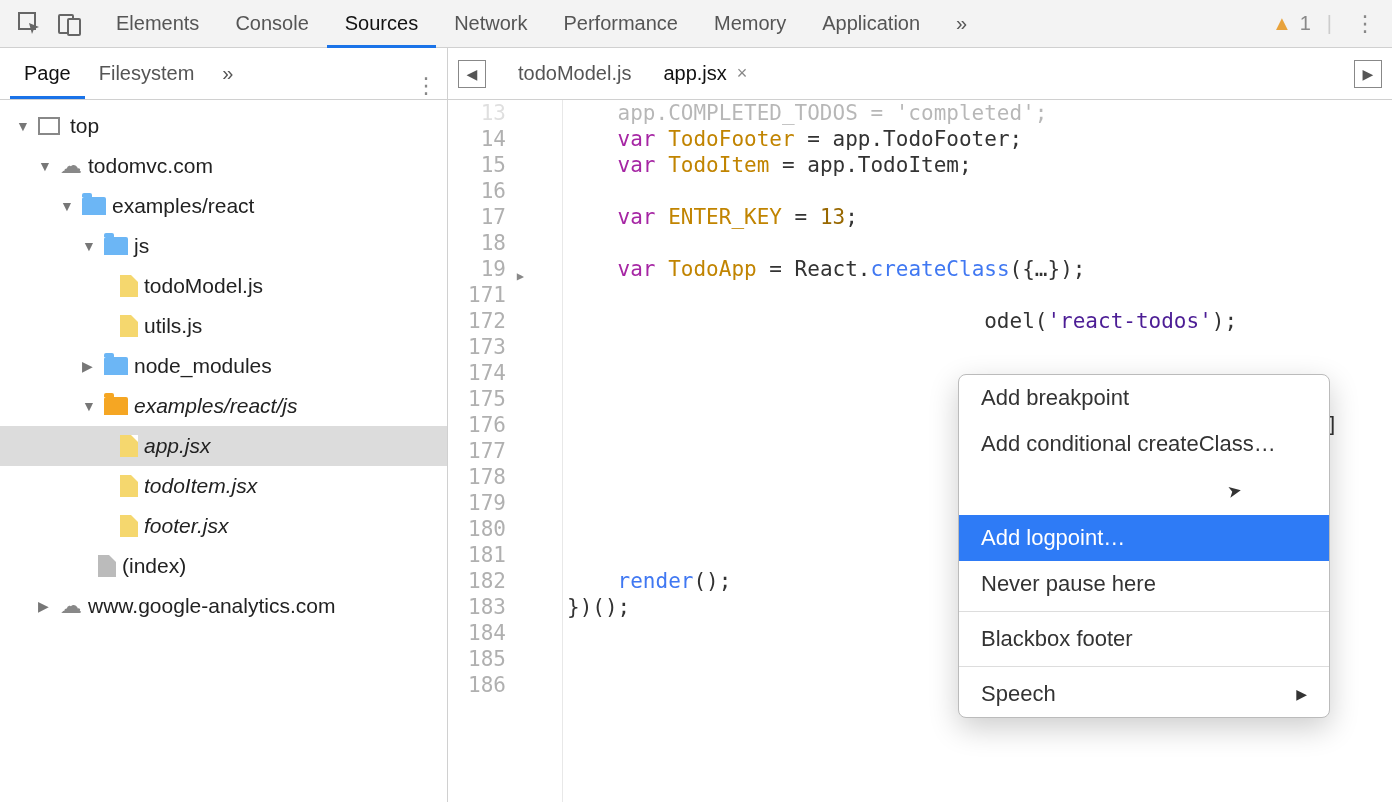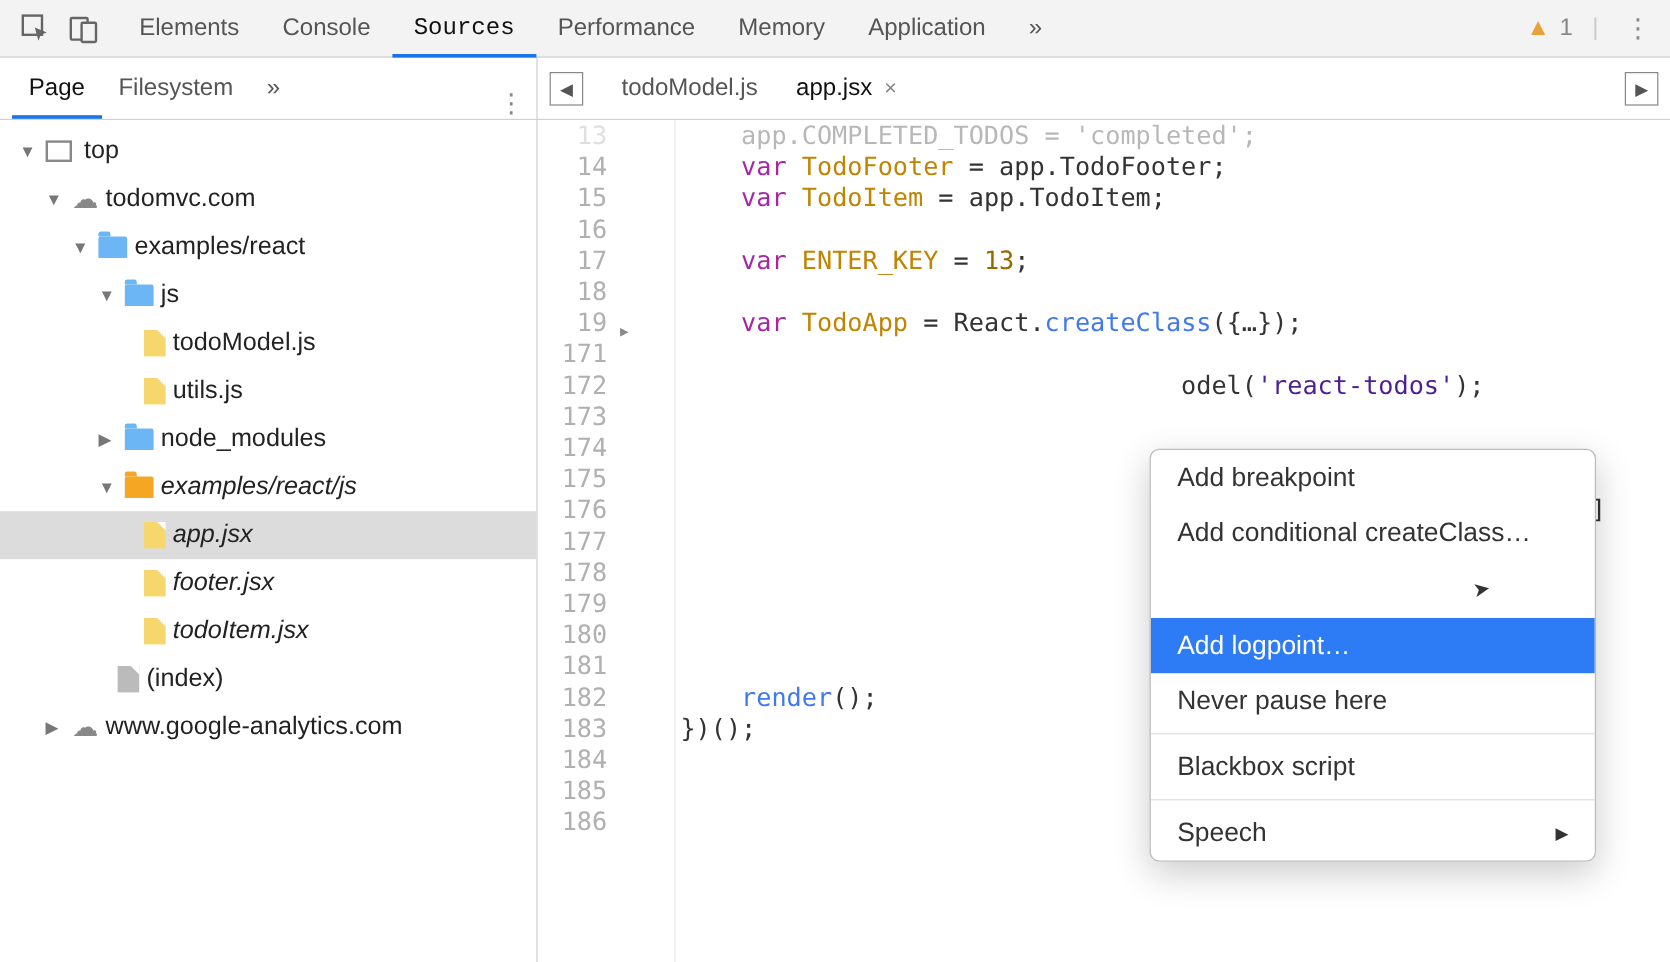--- a/index.html
+++ b/index.html
@@ -3,21 +3,21 @@
 <meta charset="utf-8">
 <style>
 * { box-sizing: border-box; margin: 0; padding: 0; }
 body { font-family: "Helvetica Neue", Arial, sans-serif; font-size: 20px; background: #fff; color: #333; width: 1392px; height: 802px; overflow: hidden; }
 
 
 .toolbar { height: 48px; border-bottom: 1px solid #d0d0d0; display: flex; align-items: center; padding: 0 10px; background: #f3f3f3; }
 .toolbar .tb-icon { width: 40px; height: 48px; display: flex; align-items: center; justify-content: center; color: #555; }
 .toolbar .tabs { display: flex; align-items: stretch; height: 48px; margin-left: 8px; flex: 1; }
 .toolbar .tab { padding: 0 18px; display: flex; align-items: center; color: #555; cursor: pointer; position: relative; }
-.toolbar .tab.active { color: #111; font-family: Liberation Mono, monospace; }
+.toolbar .tab.active { color: #111; }
 .toolbar .tab.active::after { content: ""; position: absolute; left: 0; right: 0; bottom: 0; height: 3px; background: #1a73e8; }
 .toolbar .right { display: flex; align-items: center; gap: 8px; color: #888; margin-left: auto; }
 .warn-triangle { color: #e8a23b; }
 .pipe { color: #ccc; padding: 0 8px; }
 .kebab { font-size: 22px; color: #888; padding: 0 6px;}
 
 
 .subbar { height: 52px; display: flex; }
 .subbar-left { width: 448px; border-right: 1px solid #d0d0d0; display: flex; align-items: center; padding: 0 10px; }
 .subbar-left .subtab { padding: 0 14px; height: 52px; display: flex; align-items: center; color: #555; cursor: pointer; position: relative; }
@@ -89,20 +89,21 @@
   <div class="tb-icon">
     <svg width="26" height="26" viewBox="0 0 26 26">
         <rect x="2" y="4" width="14" height="18" fill="none" stroke="#666" stroke-width="2" rx="1"></rect>
         <rect x="11" y="8" width="12" height="16" fill="#f3f3f3" stroke="#666" stroke-width="2" rx="1"></rect>
       </svg>
   </div>
   <div class="tabs">
     <div class="tab">Elements</div>
     <div class="tab">Console</div>
     <div class="tab active">Sources</div>
+    <div class="tab">Network</div>
     <div class="tab">Performance</div>
     <div class="tab">Memory</div>
     <div class="tab">Application</div>
     <div class="tab">»</div>
   </div>
   <div class="right">
     <span class="warn-triangle">▲</span>
     <span>1</span>
     <span class="pipe">|</span>
     <span class="kebab">⋮</span>
@@ -179,26 +180,26 @@
         <span class="italic">examples/react/js</span>
       </div>
     <div class="tree-row selected">
         <span class="indent" style="width:104px"></span>
         <span class="icon-file"></span>
         <span class="italic">app.jsx</span>
       </div>
     <div class="tree-row">
         <span class="indent" style="width:104px"></span>
         <span class="icon-file"></span>
+        <span class="italic">todoItem.jsx</span>
+      </div>
+    <div class="tree-row">
+        <span class="indent" style="width:104px"></span>
+        <span class="icon-file"></span>
         <span class="italic">footer.jsx</span>
-      </div>
-    <div class="tree-row">
-        <span class="indent" style="width:104px"></span>
-        <span class="icon-file"></span>
-        <span class="italic">todoItem.jsx</span>
       </div>
     <div class="tree-row">
         <span class="indent" style="width:82px"></span>
         <span class="icon-file grey"></span>
         <span>(index)</span>
       </div>
     <div class="tree-row">
         <span class="indent" style="width:22px"></span>
         <span class="arrow">▶</span>
         <span class="icon-cloud">☁</span>
@@ -255,21 +256,21 @@
       <div class="cl">})();</div>
       <div class="cl"></div>
     </div>
 
     <div class="ctx">
       <div class="item">Add breakpoint</div>
       <div class="item">Add conditional createClass…</div>
       <div class="item sel">Add logpoint…</div>
       <div class="item">Never pause here</div>
       <div class="sep"></div>
-      <div class="item">Blackbox script</div>
+      <div class="item">Blackbox footer</div>
       <div class="sep"></div>
       <div class="item">
           <span>Speech</span>
           <span class="arr">▶</span>
         </div>
     </div>
     <div class="cursor">➤</div>
   </div>
 </div>
 

